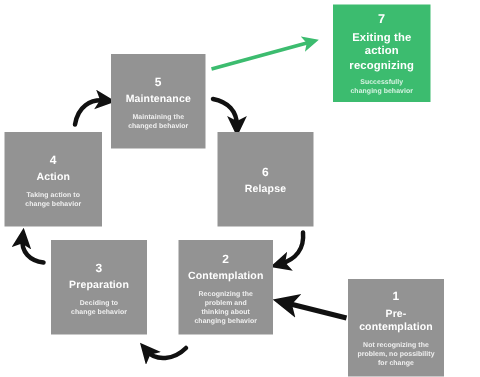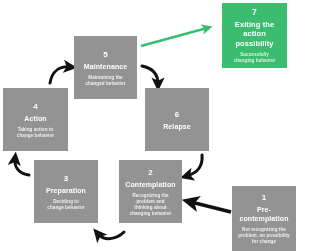--- a/index.html
+++ b/index.html
@@ -162,21 +162,21 @@
       <span>problem, no possibility</span><br>
       <span>for change</span>
     </div>
   </div>
 
   <div class="node stage-green" id="node-exit">
     <div class="node-num">7</div>
     <div class="node-title">
       <span>Exiting the</span><br>
       <span>action</span><br>
-      <span>possibility</span>
+      <span>recognizing</span>
     </div>
     <div class="node-desc">
       <span>Successfully</span><br>
       <span>changing behavior</span>
     </div>
   </div>
 
 </div>
 
 </body></html>

